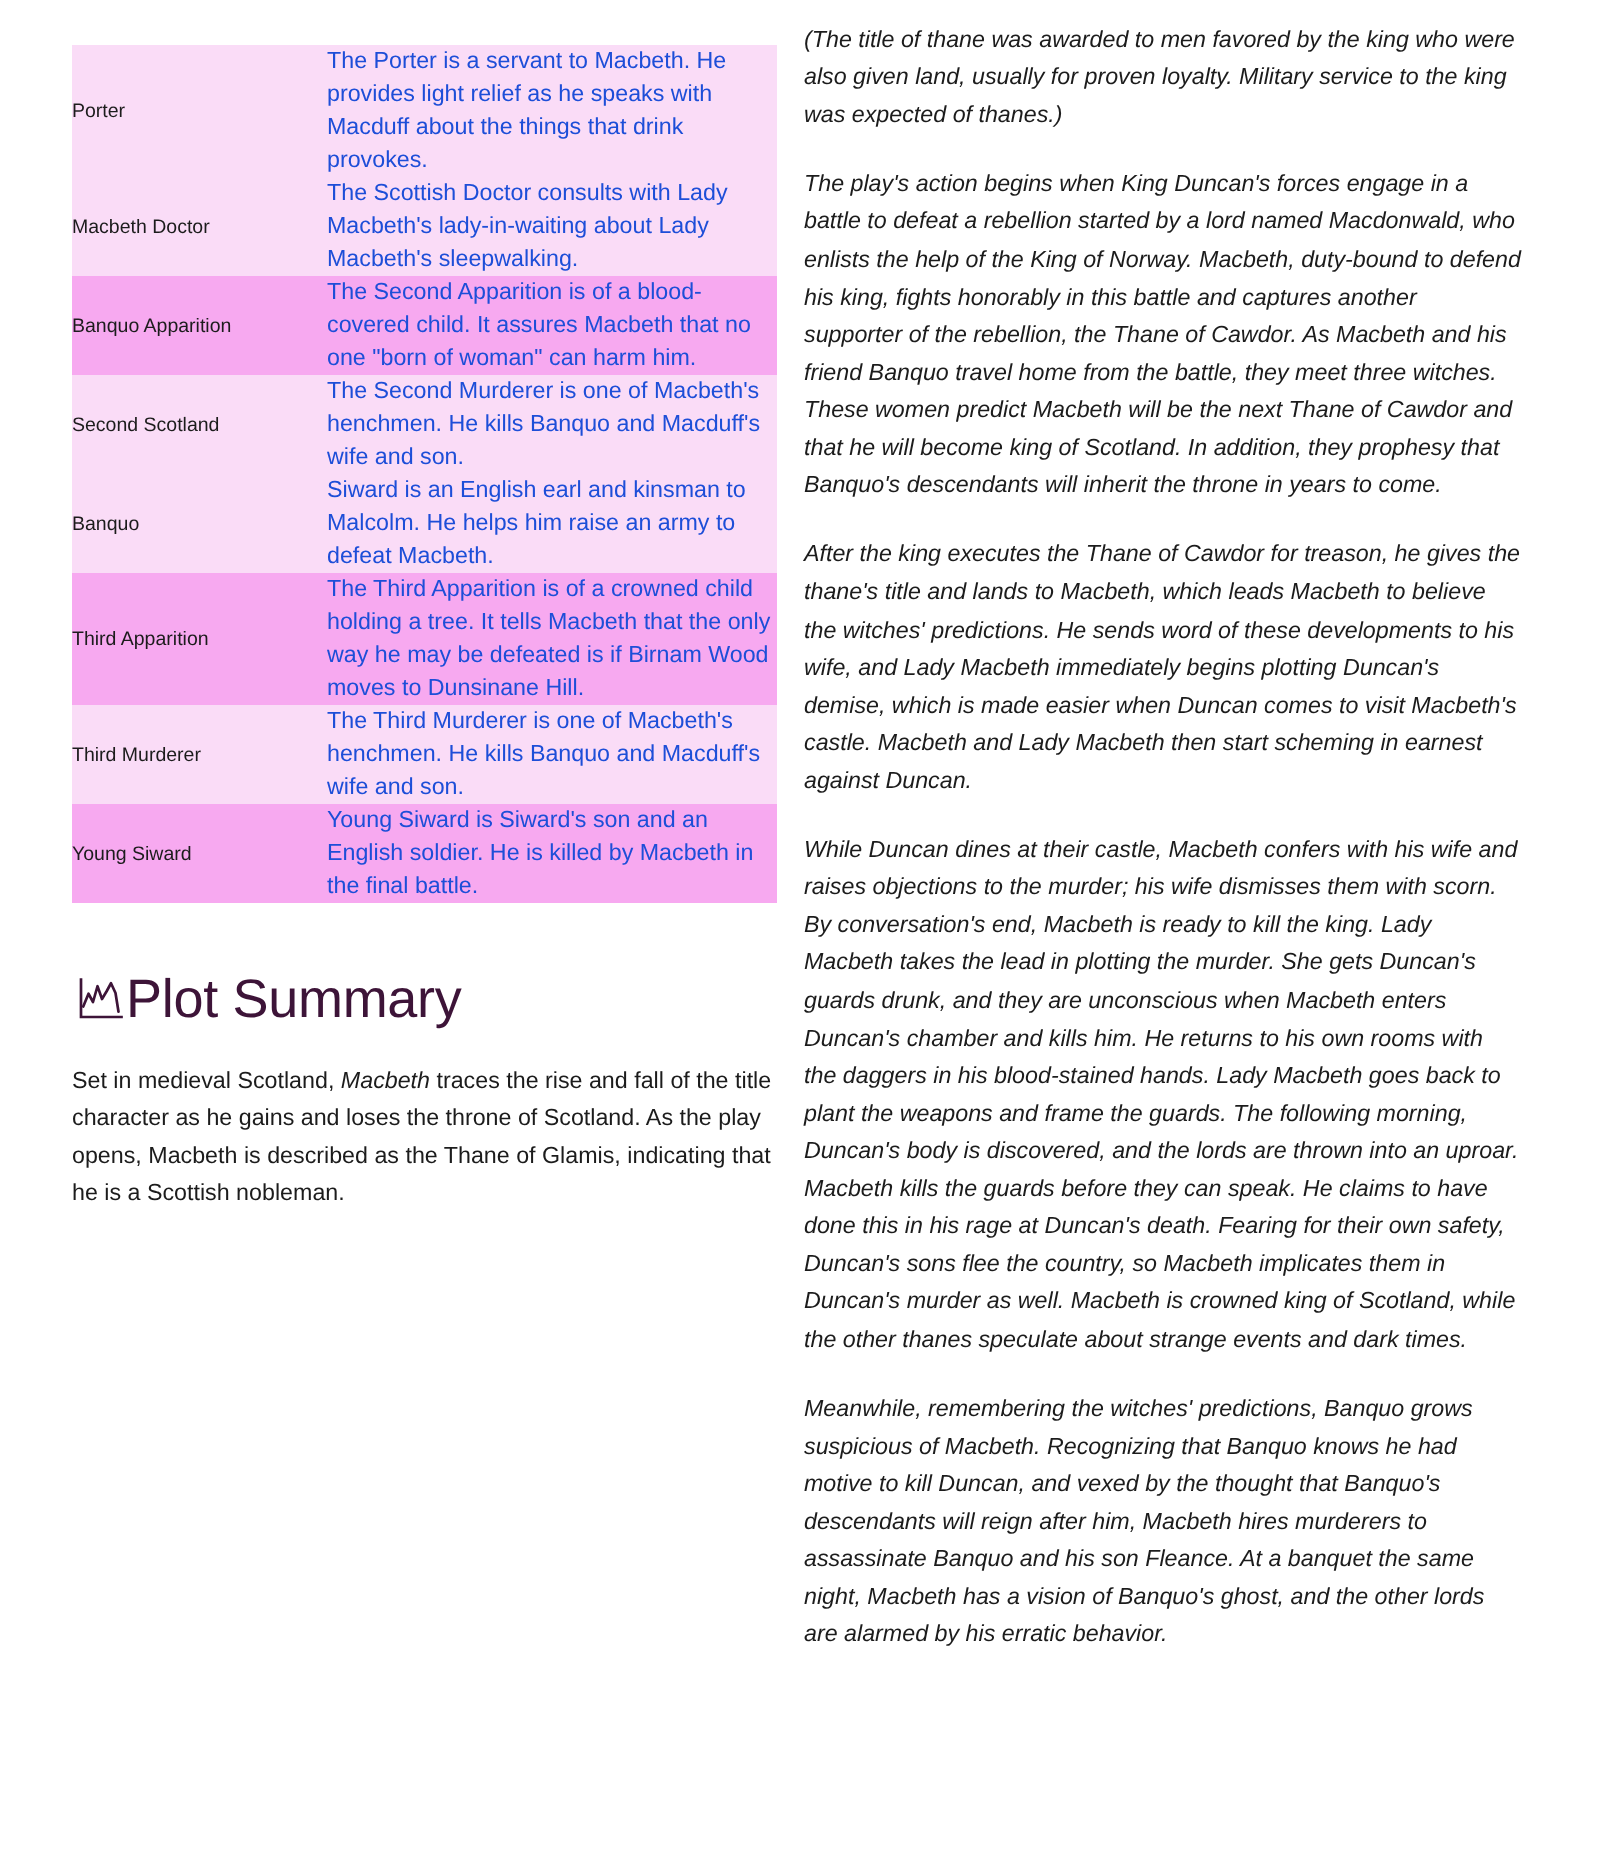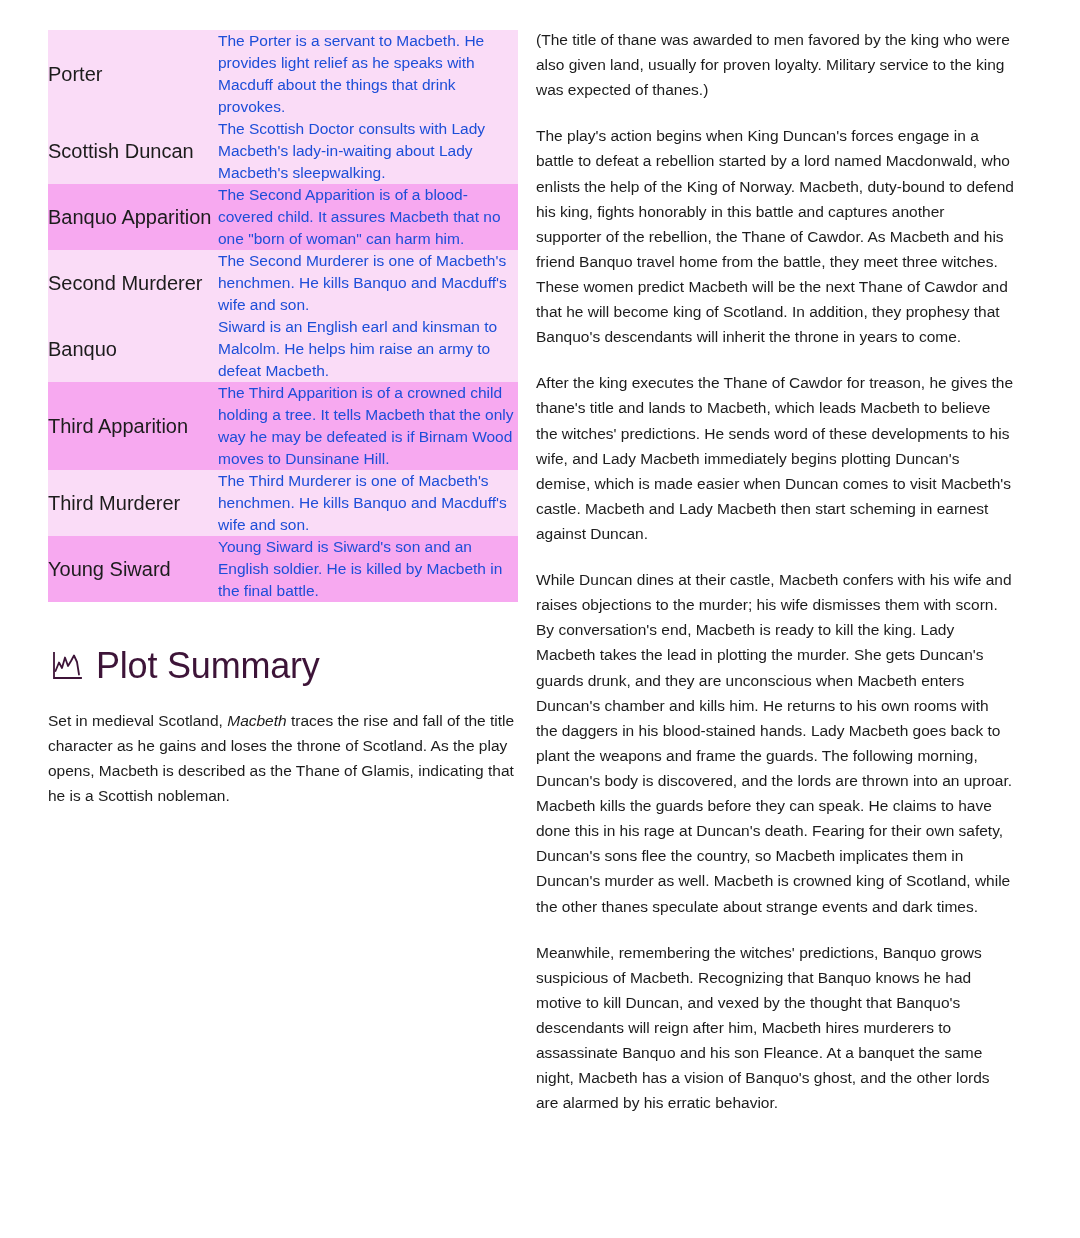--- a/index.html
+++ b/index.html
@@ -31,58 +31,58 @@
     flex: 0 0 520px;
     padding-left: 48px;
     padding-top: 30px;
     box-sizing: border-box;
   }
   .col-right {
     width: 560px;
     flex: 0 0 560px;
     padding-left: 16px;
     padding-right: 40px;
-    padding-top: 27px;
+    padding-top: 14px;
     box-sizing: border-box;
+    font-style: italic;
   }
 
   
   .char-table {
     width: 470px;
     border-collapse: collapse;
     table-layout: fixed;
   }
   .char-table tr.row-light { background: #fadcf7; }
   .char-table tr.row-dark  { background: #f7a9f0; }
   .char-table td {
     padding: 0;
     vertical-align: middle;
     border: 0;
   }
   .cell-name {
     width: 170px;
     padding: 16px 10px 16px 18px;
-    font-size: 20px;
+    font-size: 13px;
     line-height: 1.32;
     color: #1c1c1c;
     vertical-align: middle;
   }
   .cell-desc {
     padding: 16px 18px 16px 0;
     font-size: 15.5px;
     line-height: 1.42;
     color: #1d4ed8;
     vertical-align: middle;
   }
 
   
   .section-heading {
     display: flex;
     align-items: center;
-    gap: 12px;
     margin-top: 44px;
     margin-bottom: 22px;
     padding-left: 2px;
   }
   .chart-icon {
     width: 34px;
     height: 34px;
     flex: 0 0 34px;
     display: block;
   }
@@ -121,31 +121,31 @@
       <table class="char-table">
         <tbody>
 
           <tr class="row-light">
             <td class="cell-name">Porter</td>
             <td class="cell-desc">The Porter is a servant to Macbeth. He provides light relief as he speaks with Macduff about the things that drink provokes.</td>
           </tr>
 
 
           <tr class="row-light">
-            <td class="cell-name">Scottish Duncan</td>
+            <td class="cell-name">Macbeth Doctor</td>
             <td class="cell-desc">The Scottish Doctor consults with Lady Macbeth's lady-in-waiting about Lady Macbeth's sleepwalking.</td>
           </tr>
 
           <tr class="row-dark">
             <td class="cell-name">Banquo Apparition</td>
             <td class="cell-desc">The Second Apparition is of a blood-covered child. It assures Macbeth that no one "born of woman" can harm him.</td>
           </tr>
 
           <tr class="row-light">
-            <td class="cell-name">Second Murderer</td>
+            <td class="cell-name">Second Scotland</td>
             <td class="cell-desc">The Second Murderer is one of Macbeth's henchmen. He kills Banquo and Macduff's wife and son.</td>
           </tr>
 
 
           <tr class="row-light">
             <td class="cell-name">Banquo</td>
             <td class="cell-desc">Siward is an English earl and kinsman to Malcolm. He helps him raise an army to defeat Macbeth.</td>
           </tr>
 
           <tr class="row-dark">

